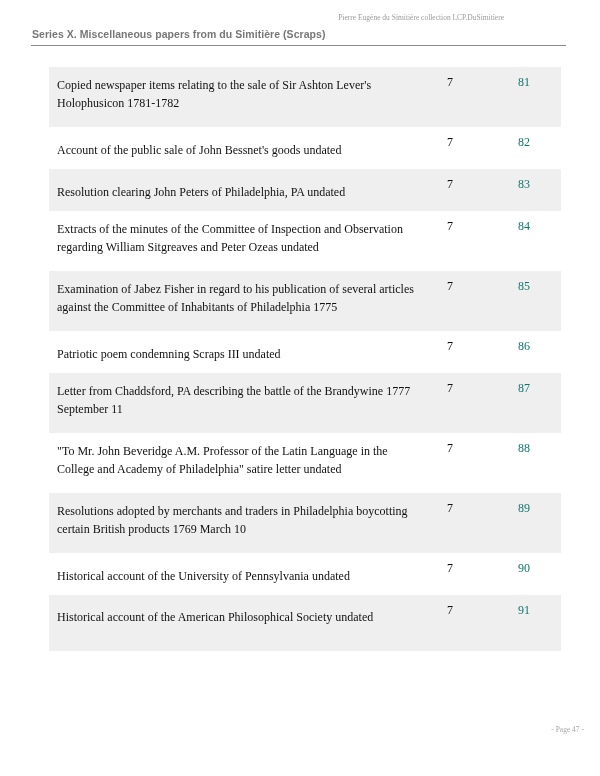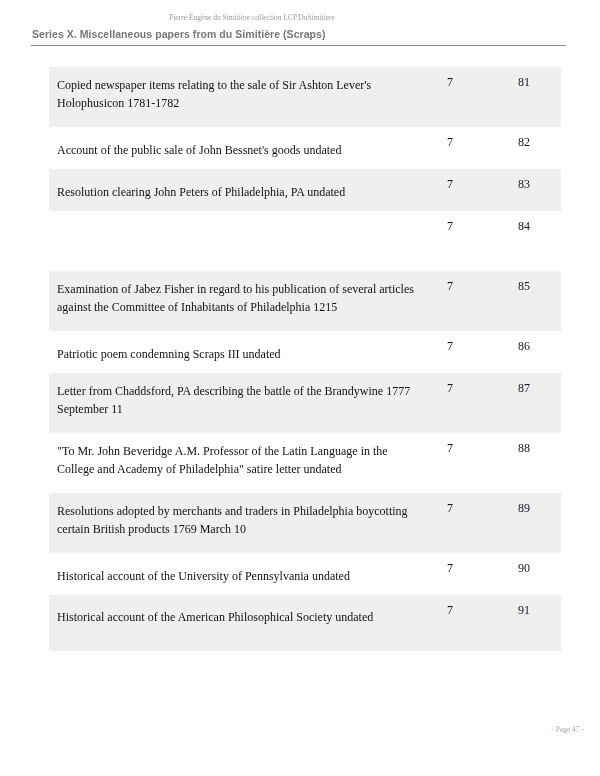--- a/index.html
+++ b/index.html
@@ -13,21 +13,21 @@
       position: relative;
       overflow: hidden;
       font-family: "Liberation Serif", serif;
       color: #111111;
     }
     .running-head {
       position: absolute;
       top: 13px;
       left: 0;
       width: 504px;
-      text-align: center;
+      text-align: right;
       font-family: "Liberation Serif", serif;
       font-size: 7.5px;
       color: #9a9a9a;
     }
     .series-title {
       position: absolute;
       top: 28px;
       left: 32px;
       font-family: "Liberation Sans", sans-serif;
       font-size: 10.5px;
@@ -81,21 +81,21 @@
       line-height: 16px;
       color: #111111;
     }
     .folder {
       position: absolute;
       top: 7px;
       left: 469px;
       width: 24px;
       font-size: 12px;
       line-height: 16px;
-      color: #0f172a;
+      color: #0f766e;
     }
     .footer {
       position: absolute;
       top: 725px;
       left: 0;
       width: 584px;
       text-align: right;
       font-family: "Liberation Serif", serif;
       font-size: 7.5px;
       color: #a8a8a8;
@@ -118,25 +118,26 @@
     <div class="desc">Account of the public sale of John Bessnet's goods undated</div>
     <div class="box">7</div>
     <div class="folder">82</div>
   </div>
   <div class="row h1 shaded">
     <div class="desc">Resolution clearing John Peters of Philadelphia, PA undated</div>
     <div class="box">7</div>
     <div class="folder">83</div>
   </div>
   <div class="row h2">
+    <div class="desc">Extracts of the minutes of the Committee of Inspection and Observation regarding William Sitgreaves and Peter Ozeas undated</div>
     <div class="box">7</div>
     <div class="folder">84</div>
   </div>
   <div class="row h2 shaded">
-    <div class="desc">Examination of Jabez Fisher in regard to his publication of several articles against the Committee of Inhabitants of Philadelphia 1215</div>
+    <div class="desc">Examination of Jabez Fisher in regard to his publication of several articles against the Committee of Inhabitants of Philadelphia 1775</div>
     <div class="box">7</div>
     <div class="folder">85</div>
   </div>
   <div class="row h1">
     <div class="desc">Patriotic poem condemning Scraps III undated</div>
     <div class="box">7</div>
     <div class="folder">86</div>
   </div>
   <div class="row h2 shaded">
     <div class="desc">Letter from Chaddsford, PA describing the battle of the Brandywine 1777 September 11</div>

